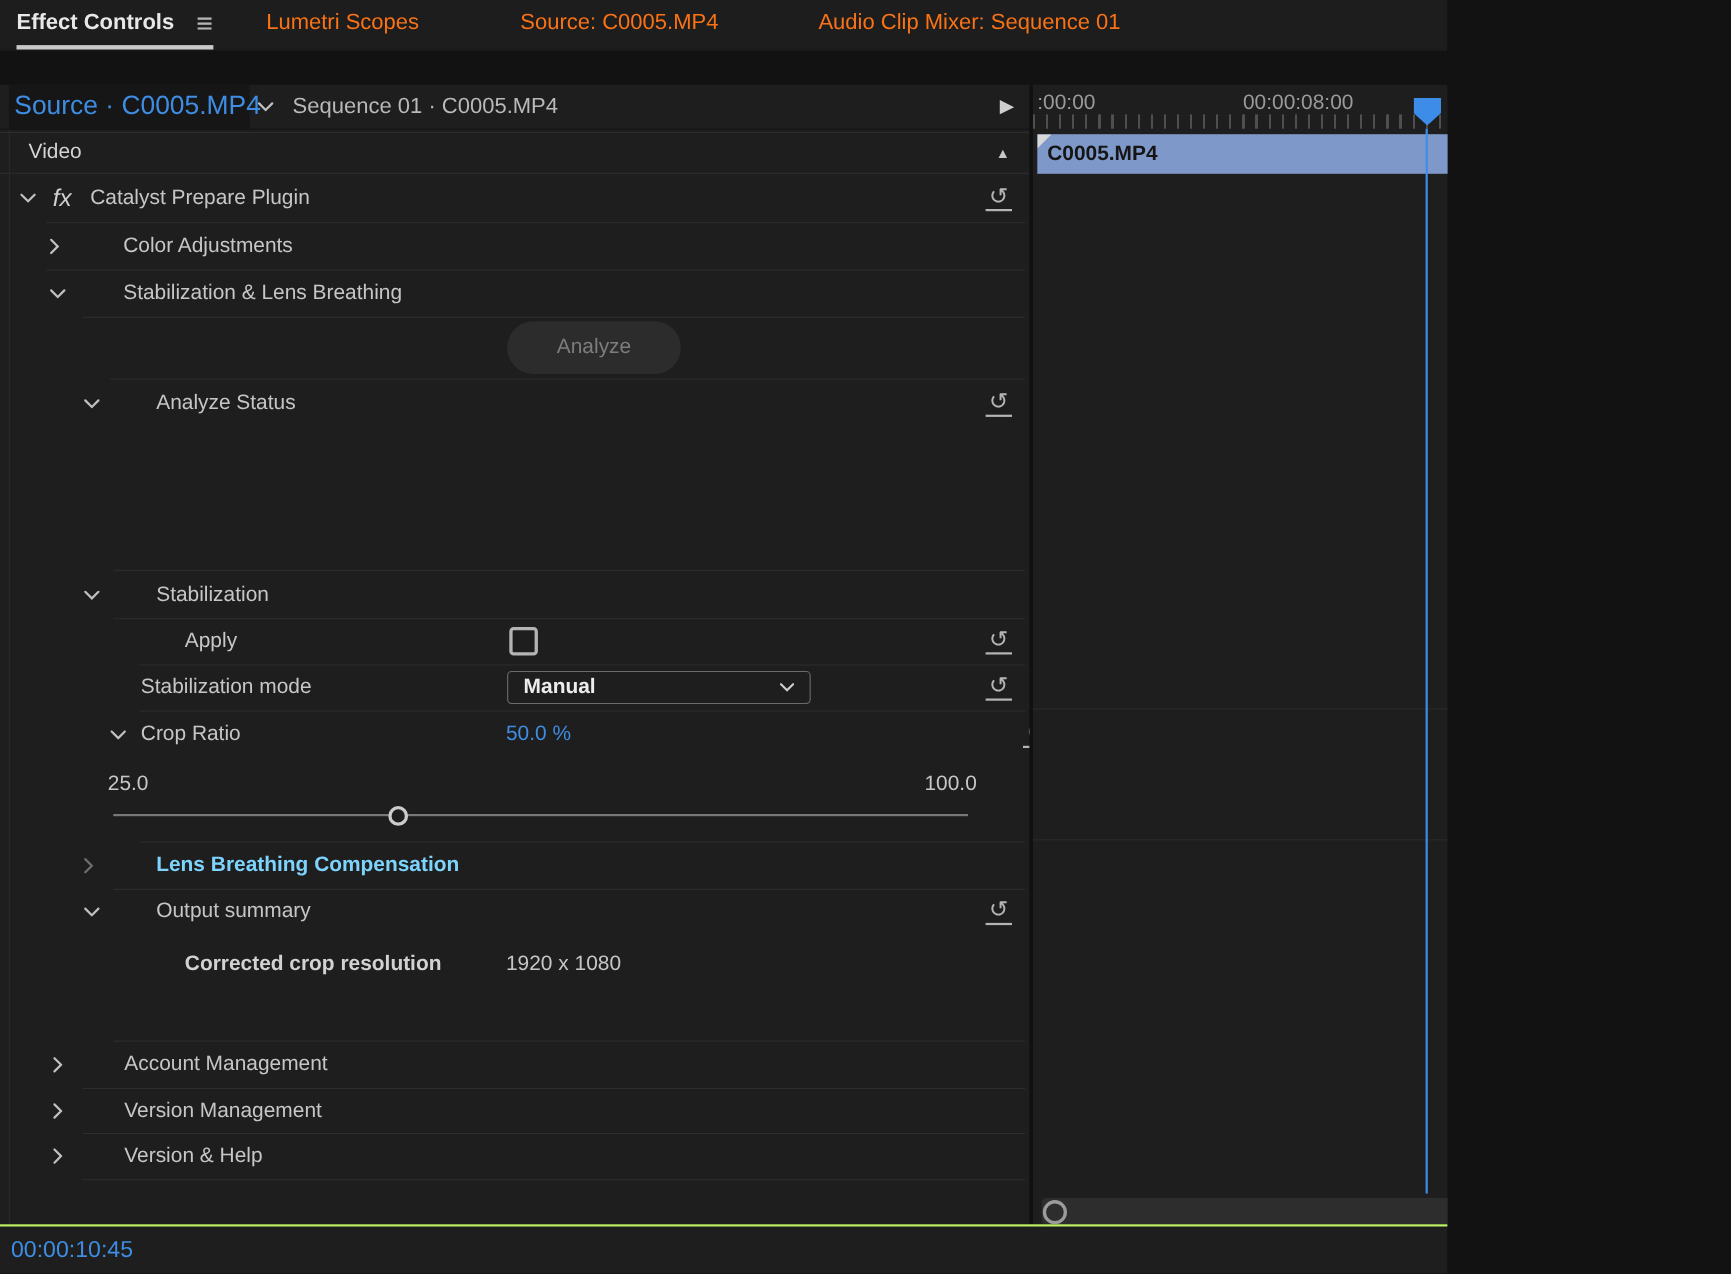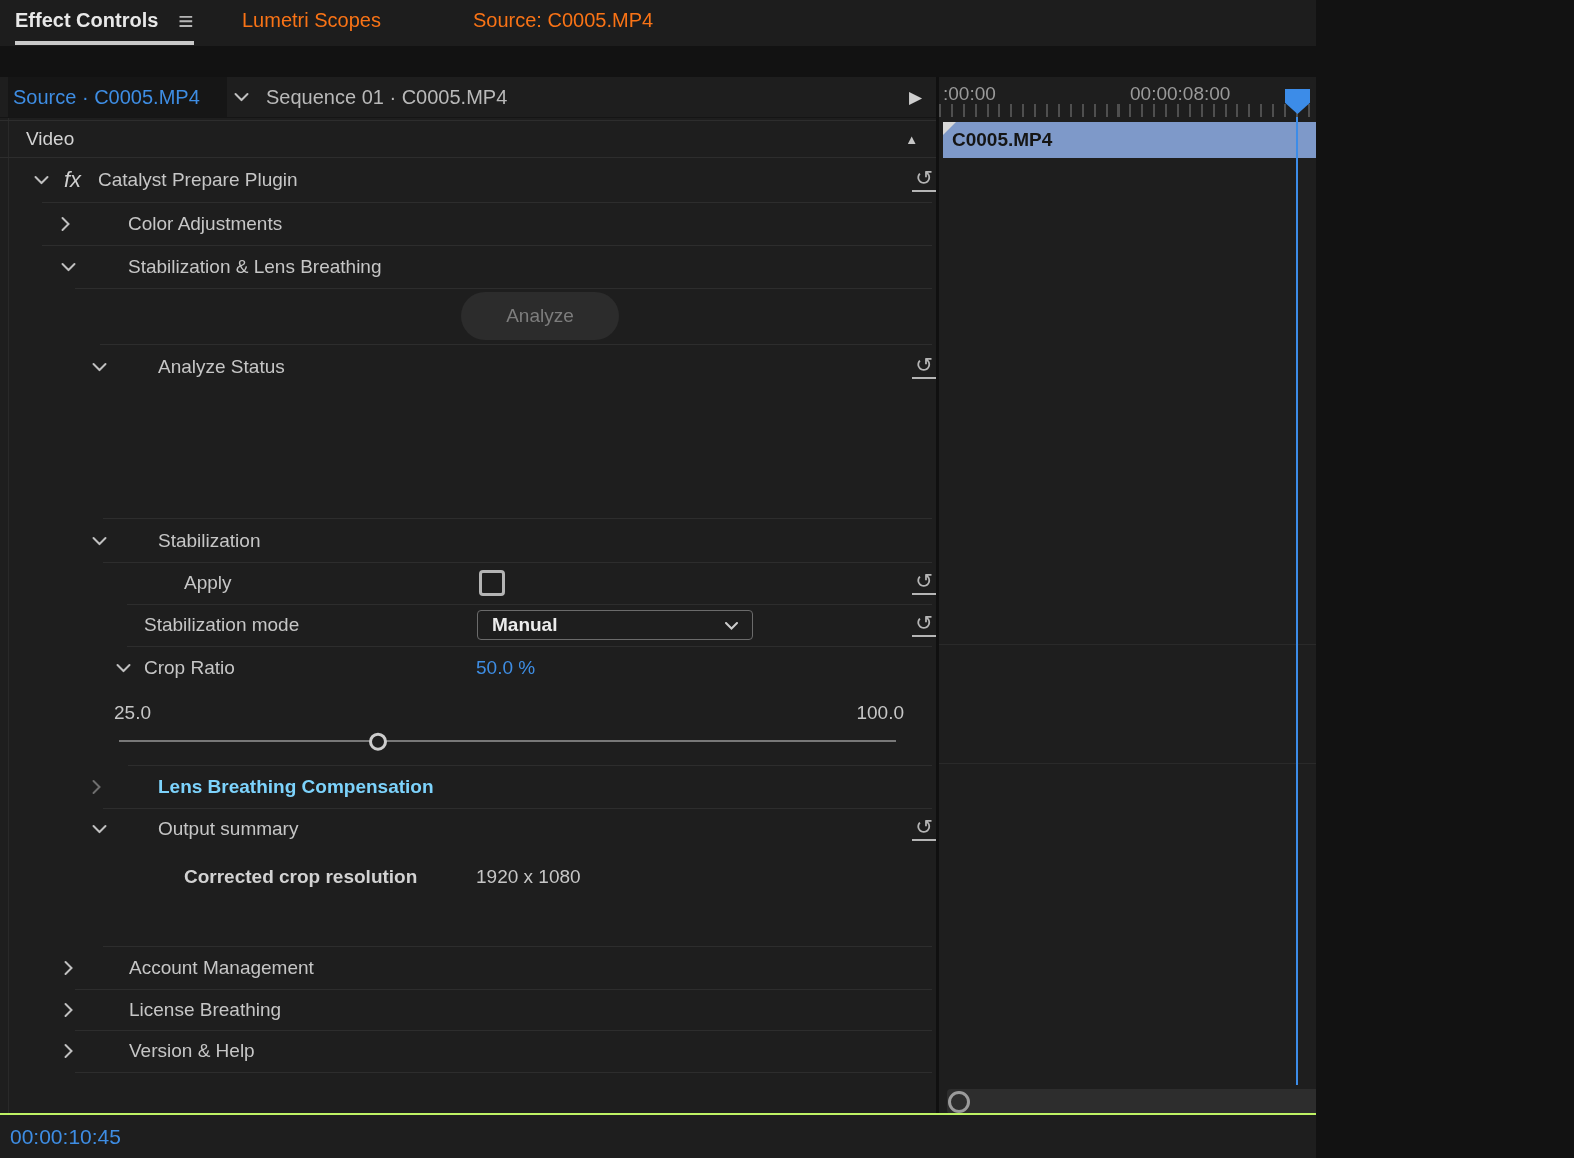--- a/index.html
+++ b/index.html
@@ -8,27 +8,27 @@
   
   .tabbar{position:absolute;left:0;top:0;width:100%;height:46px;background:var(--bg_tabbar,#1d1d1d);}
   .tab{position:absolute;top:0;height:41px;display:flex;align-items:center;gap:20px;font-size:20px;color:#f97316;white-space:nowrap;}
   .tab.active{color:#e8e8e8;font-weight:700;border-bottom:4px solid #c9c9c9;}
   .hamburger{font-size:26px;color:#b5b5b5;font-weight:400;line-height:1;}
   
   .lp{position:absolute;left:0;top:77px;width:936px;height:1036px;background:var(--bg_panel,#1e1e1e);}
   .rp{position:absolute;left:936px;top:77px;width:638px;height:1036px;background:var(--bg_panel,#1e1e1e);border-left:3px solid #101010;box-sizing:border-box;}
   .lp-header{position:absolute;left:0;top:0;width:100%;height:40px;border-bottom:1px solid #151515;}
   .src-tab{position:absolute;left:8px;top:0;height:40px;width:219px;background:#161616;display:flex;align-items:center;}
-  .src-tab span{margin-left:5px;font-size:20px;color:var(--accent,#3e8de3);white-space:nowrap;}
+  .src-tab span{margin-left:5px;font-size:24px;color:var(--accent,#3e8de3);white-space:nowrap;}
   .hdr-chev{position:absolute;left:234px;top:50%;transform:translateY(-50%);}
   .seq-label{position:absolute;left:266px;top:50%;transform:translateY(-50%);font-size:20px;color:#b9b9b9;white-space:nowrap;}
   .hdr-play{position:absolute;right:14px;top:50%;transform:translateY(-50%);font-size:17px;color:#cfcfcf;}
   .edge{position:absolute;left:8px;top:41px;bottom:0;width:1px;background:#292929;}
   
-  .row{position:absolute;left:16px;width:100%;}
+  .row{position:absolute;left:0;width:100%;}
   .lbl{position:absolute;top:50%;transform:translateY(-50%);font-size:19px;color:#c6c6c6;white-space:nowrap;}
   .dim{color:#7dd3fc;font-weight:bold;}
   .chev{position:absolute;top:50%;transform:translateY(-50%);width:15px;height:9px;}
   .chev svg{display:block;}
   .chev.rt{transform:translateY(-50%) rotate(-90deg);}
   .rst{position:absolute;right:16px;top:50%;transform:translateY(-50%);width:24px;text-align:center;font-size:21px;color:#b5b5b5;line-height:21px;border-bottom:2px solid #b5b5b5;padding-bottom:1px;font-family:"DejaVu Sans",sans-serif;}
   .sep{position:absolute;height:1px;background:#2d2d2d;right:4px;}
   .video-row{position:absolute;left:0;top:43px;width:100%;height:38px;border-top:1px solid #2d2d2d;border-bottom:1px solid #2d2d2d;box-sizing:border-box;}
   .tri-up{position:absolute;right:18px;top:50%;transform:translateY(-50%);font-size:13px;color:#c6c6c6;}
   .fx{position:absolute;top:50%;transform:translateY(-50%);font-style:italic;font-size:22px;color:#d0d0d0;}
@@ -70,20 +70,23 @@
     <div class="tab active" style="left:15px;">
       <span>Effect Controls</span>
       <span class="hamburger">≡</span>
     </div>
     <div class="tab" style="left:242px;">
       <span>Lumetri Scopes</span>
     </div>
     <div class="tab" style="left:473px;">
       <span>Source: C0005.MP4</span>
     </div>
+    <div class="tab" style="left:744px;">
+      <span>Audio Clip Mixer: Sequence 01</span>
+    </div>
   </div>
 
   <div class="lp">
     <div class="lp-header">
       <div class="src-tab">
         <span>Source · C0005.MP4</span>
       </div>
       <span class="chev hdr-chev">
         <svg width="15" height="9" viewBox="0 0 15 9">
             <path d="M1.5 1.5 L7.5 7.5 L13.5 1.5" stroke="#c0c0c0" stroke-width="2" fill="none" stroke-linecap="round"></path>
@@ -235,21 +238,21 @@
       <span class="lbl" style="left:113px;">Account Management</span>
     </div>
     <div class="sep" style="top:912px;left:75px;"></div>
 
     <div class="row" style="top:912px;height:41px;">
       <span class="chev rt" style="left:45px;">
         <svg width="15" height="9" viewBox="0 0 15 9">
             <path d="M1.5 1.5 L7.5 7.5 L13.5 1.5" stroke="#c0c0c0" stroke-width="2" fill="none" stroke-linecap="round"></path>
           </svg>
       </span>
-      <span class="lbl" style="left:113px;">License Breathing</span>
+      <span class="lbl" style="left:113px;">Version Management</span>
     </div>
     <div class="sep" style="top:953px;left:75px;"></div>
 
     <div class="row" style="top:953px;height:42px;">
       <span class="chev rt" style="left:45px;">
         <svg width="15" height="9" viewBox="0 0 15 9">
             <path d="M1.5 1.5 L7.5 7.5 L13.5 1.5" stroke="#c0c0c0" stroke-width="2" fill="none" stroke-linecap="round"></path>
           </svg>
       </span>
       <span class="lbl" style="left:113px;">Version &amp; Help</span>

